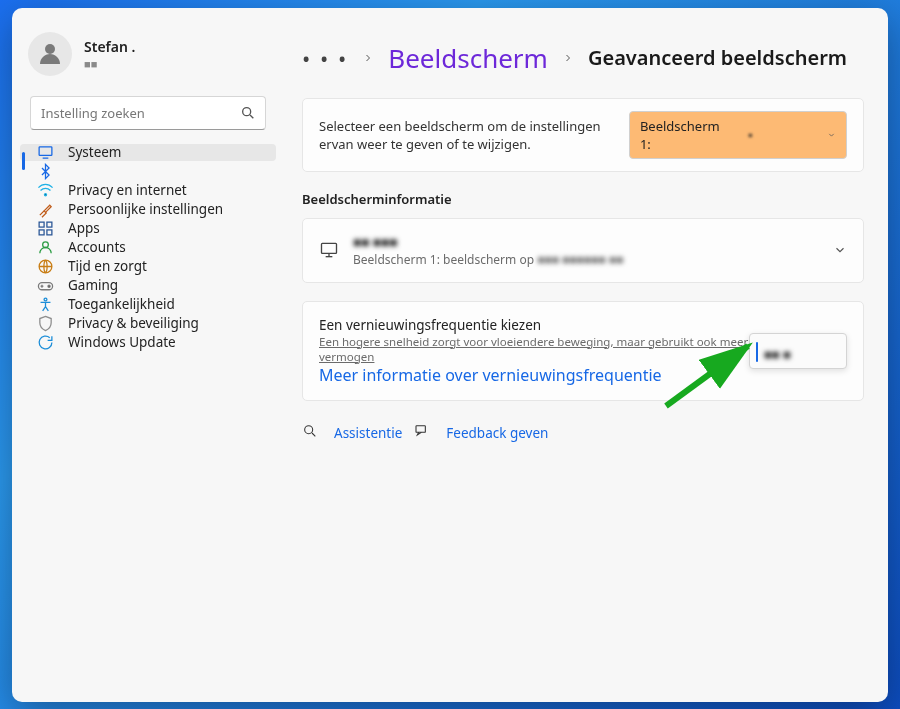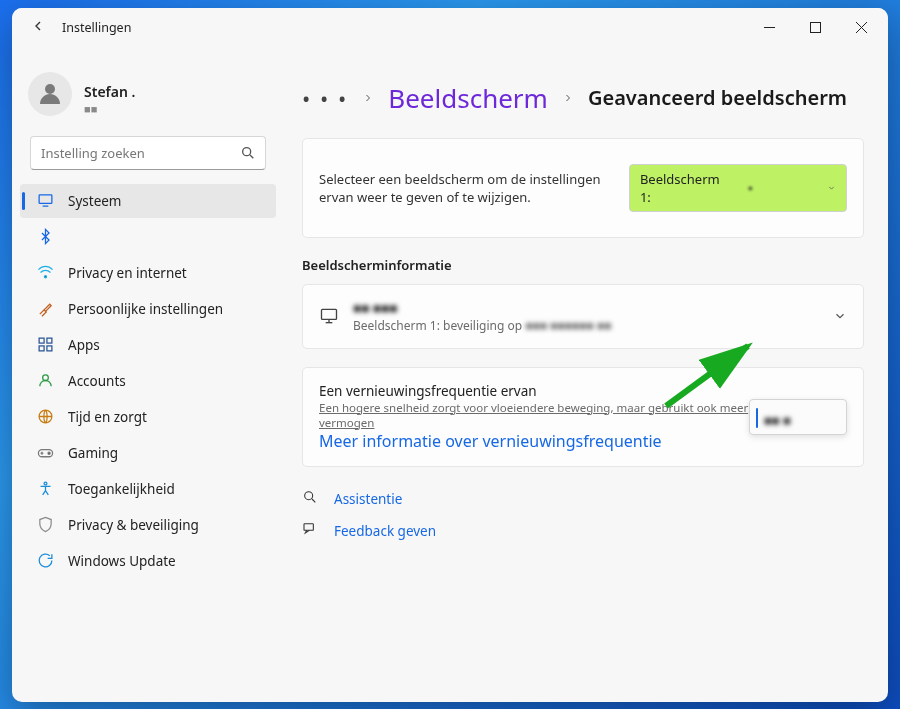--- a/index.html
+++ b/index.html
@@ -31,38 +31,38 @@
   background: #f7f7f7;
 }
 .titlebar .back { width: 32px; color: #333; cursor: pointer; }
 .titlebar .title { font-size: 12.5px; color: #222; }
 .titlebar .spacer { flex: 1; }
 .titlebar .wbtn { width: 46px; height: 38px; display: flex; align-items: center; justify-content: center; cursor: pointer; }
 .titlebar .wbtn svg { stroke: #222; }
 
 .content { flex: 1; display: flex; }
 .sidebar { width: 272px; padding: 18px 8px 0 8px; display: flex; flex-direction: column; }
-.user-row { display: flex; align-items: flex-end; gap: 12px; padding: 6px 14px 16px 8px; }
+.user-row { display: flex; align-items: center; gap: 12px; padding: 6px 14px 16px 8px; }
 .avatar { width: 44px; height: 44px; border-radius: 50%; background: #e7e7e7; display: flex; align-items: center; justify-content: center; }
 .avatar svg { fill: #7a7a7a; }
 .user-name { font-size: 14px; font-weight: 600; color: #222; }
 .user-sub { font-size: 11px; color: #8a8a8a; }
 
 .searchbox { margin: 4px 10px 14px 10px; position: relative; }
 .searchbox input {
   width: 100%; height: 34px; border: 1px solid #d6d6d6; border-radius: 4px;
   background: #ffffff; padding: 0 52px 0 10px; font-size: 13px; color: #333;
   border-bottom: 1.5px solid #9a9a9a;
 }
 .searchbox input::placeholder { color: #777; }
 .searchbox .sicon { position: absolute; right: 10px; top: 8px; color: #555; }
 
 .nav { display: flex; flex-direction: column; gap: 2px; }
 .nav-item {
-  height: 34px; display: flex; align-items: center; gap: 14px;
+  height: 17px; display: flex; align-items: center; gap: 14px;
   padding: 0 10px 0 16px; border-radius: 4px; font-size: 13.5px; color: #222;
   cursor: pointer; position: relative;
 }
 .nav-item.sel { background: #e7e7e7; }
 .nav-item.sel::before {
   content: ""; position: absolute; left: 2px; top: 8px; width: 3px; height: 18px;
   background: #1768e5; border-radius: 2px;
 }
 .nav-icon { width: 18px; height: 18px; display: flex; align-items: center; justify-content: center; }
 
@@ -70,26 +70,26 @@
 .breadcrumb { display: flex; align-items: center; gap: 14px; margin-bottom: 22px; flex-wrap: wrap; }
 .bc-more { font-size: 22px; color: #444; letter-spacing: 2px; cursor: pointer; }
 .bc-chev { color: #555; font-size: 18px; }
 .bc-link { font-size: 26px; color: #6d28d9; cursor: pointer; }
 .bc-current { font-size: 20px; font-weight: 600; color: #1a1a1a; }
 
 .card {
   background: #fdfdfd; border: 1px solid #e6e6e6; border-radius: 5px;
   padding: 14px 16px; margin-bottom: 18px; display: flex; align-items: center;
 }
-.card.small { padding: 25px 16px; align-items: center; }
+.card.small { padding: 12px 16px; align-items: center; }
 .card .desc { font-size: 13px; color: #333; max-width: 360px; }
 .card .flex1 { flex: 1; }
 .select {
   display: flex; align-items: center; gap: 24px; padding: 5px 10px;
-  border: 1px solid #d0d0d0; border-radius: 4px; background: #bef264; cursor: pointer;
+  border: 1px solid #d0d0d0; border-radius: 4px; background: #fdba74; cursor: pointer;
   font-size: 13px; color: #222;
 }
 .section-label { font-size: 13px; font-weight: 600; color: #222; margin-bottom: 10px; }
 
 .info-row { display: flex; align-items: center; gap: 14px; }
 .info-row .monitor-icon { width: 20px; height: 20px; }
 .info-text-main { font-size: 13.5px; color: #222; font-weight: 500; filter: blur(2.4px); }
 .info-text-sub { font-size: 12px; color: #6b6b6b; }
 .info-text-sub .blur { filter: blur(2.4px); }
 
@@ -102,58 +102,33 @@
   background: #fbfbfb; border: 1px solid #d4d4d4; border-radius: 4px;
   padding: 8px 14px; width: 104px; height: 36px; box-shadow: 0 2px 6px rgba(0,0,0,.12);
   position: relative; cursor: pointer;
 }
 .dropdown-btn::before {
   content: ""; position: absolute; left: 6px; top: 8px; width: 2px; height: 20px;
   background: #1768e5; border-radius: 2px;
 }
 .dropdown-btn span { filter: blur(2.4px); font-size: 13px; color: #222; }
 
-.aux-links { margin-top: 22px; display: flex; flex-direction: column; gap: 12px; }
+.aux-links { margin-top: 22px; display: flex; flex-direction: row; gap: 12px; }
 .aux-link { display: flex; align-items: center; gap: 14px; color: #1768e5; font-size: 13.5px; cursor: pointer; }
 .aux-link .icon { color: #333; width: 18px; }
 
 .arrow-annotation {
   position: absolute; left: 644px; top: 328px; pointer-events: none;
 }
 </style>
 </head>
 <body>
 
 <div class="window">
 
-  <div class="titlebar">
-    <div class="back">
-      <svg width="16" height="16" viewBox="0 0 24 24" fill="none" stroke="#333" stroke-width="2">
-          <path d="M15 6l-6 6 6 6"></path>
-        </svg>
-    </div>
-    <span class="title">Instellingen</span>
-    <div class="spacer"></div>
-    <div class="wbtn">
-        <svg width="11" height="11">
-          <line x1="0" y1="5.5" x2="11" y2="5.5" stroke-width="1"></line>
-        </svg>
-      </div>
-    <div class="wbtn">
-        <svg width="11" height="11">
-          <rect x="0.5" y="0.5" width="10" height="10" fill="none" stroke-width="1"></rect>
-        </svg>
-      </div>
-    <div class="wbtn">
-        <svg width="11" height="11">
-          <line x1="0" y1="0" x2="11" y2="11" stroke-width="1"></line>
-          <line x1="11" y1="0" x2="0" y2="11" stroke-width="1"></line>
-        </svg>
-      </div>
-  </div>
 
   <div class="content">
 
     <div class="sidebar">
       <div class="user-row">
         <div class="avatar">
           <svg width="30" height="30" viewBox="0 0 24 24">
               <circle cx="12" cy="8" r="4"></circle>
               <path d="M4 20c0-4.4 3.6-8 8-8s8 3.6 8 8"></path>
             </svg>
@@ -310,34 +285,34 @@
       <div class="card">
         <div class="info-row">
           <svg class="monitor-icon" viewBox="0 0 24 24" fill="none" stroke="#444" stroke-width="1.6">
               <rect x="3" y="4" width="18" height="12" rx="1"></rect>
               <line x1="8" y1="20" x2="16" y2="20"></line>
               <line x1="12" y1="16" x2="12" y2="20"></line>
             </svg>
           <div>
             <div class="info-text-main">■■ ■■■</div>
             <div class="info-text-sub">
-              <span>Beeldscherm 1: beveiliging op</span>
+              <span>Beeldscherm 1: beeldscherm op</span>
               <span class="blur">■■■ ■■■■■■ ■■</span>
             </div>
           </div>
         </div>
         <div class="flex1"></div>
         <svg width="14" height="14" viewBox="0 0 24 24" fill="none" stroke="#555" stroke-width="2">
             <path d="M6 9l6 6 6-6"></path>
           </svg>
       </div>
 
       <div class="card refresh-card">
         <div class="refresh-left">
-          <div class="h">Een vernieuwingsfrequentie ervan</div>
+          <div class="h">Een vernieuwingsfrequentie kiezen</div>
           <div class="s">Een hogere snelheid zorgt voor vloeiendere beweging, maar gebruikt ook meer vermogen</div>
           <div class="link">Meer informatie over vernieuwingsfrequentie</div>
         </div>
         <div class="dropdown-btn">
           <span>■■ ■</span>
         </div>
       </div>
 
       <div class="aux-links">
         <div class="aux-link">

